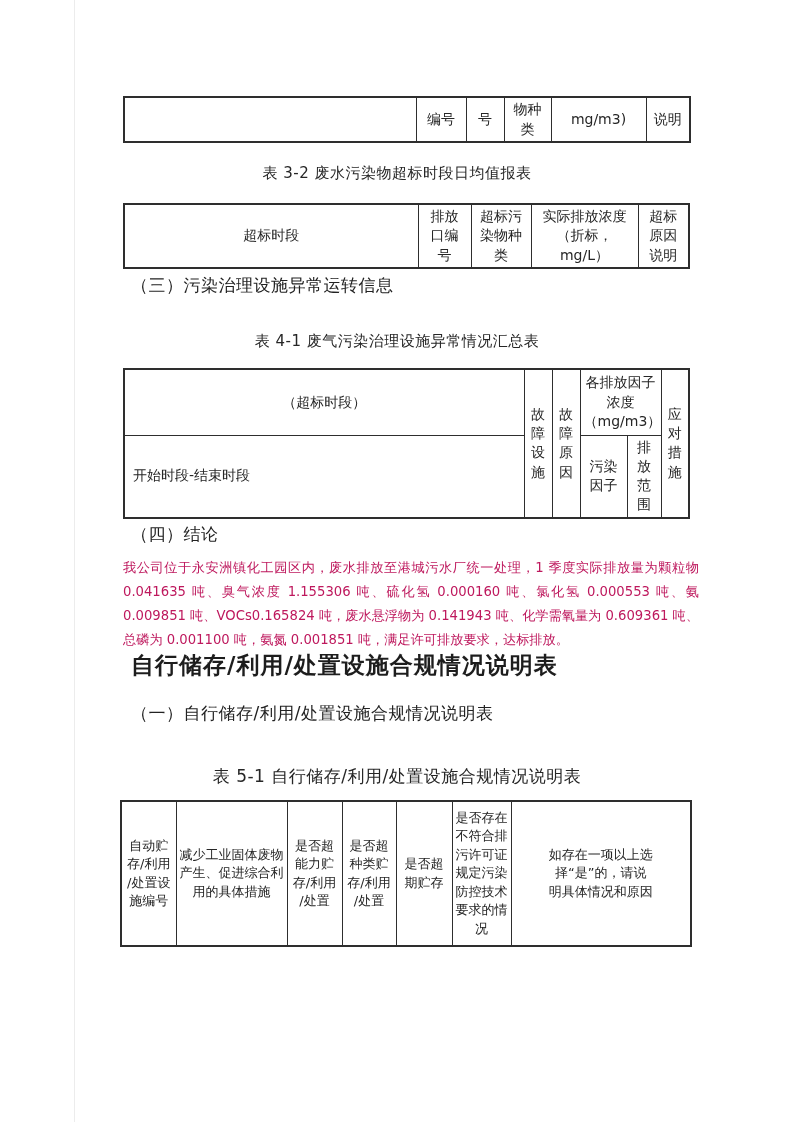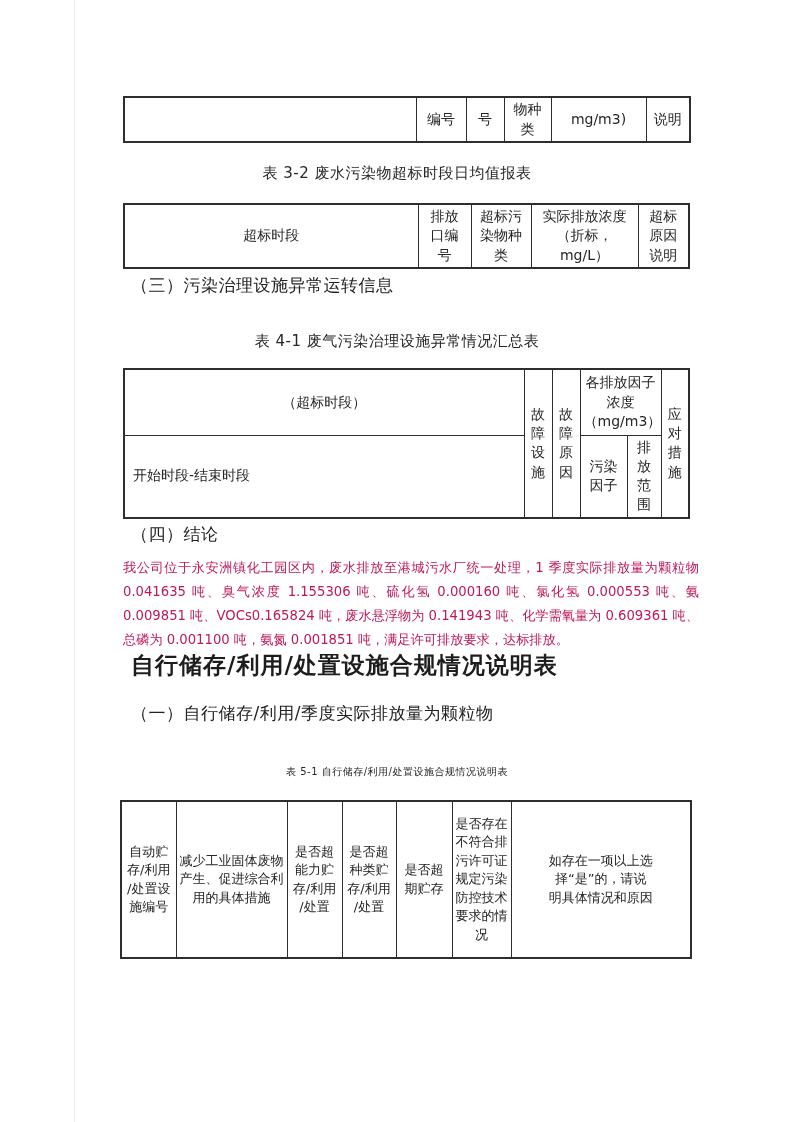--- a/index.html
+++ b/index.html
@@ -29,21 +29,21 @@
     text-align: center;
     vertical-align: middle;
     font-size: 14px;
     line-height: 1.38;
     padding: 2px 3px;
     white-space: pre-line;
     overflow: hidden;
     color: #262626;
   }
   table.tbl td.left { text-align: left; padding-left: 8px; margin-top: 44px; }
-  table#tbl51 td { font-size: 13px; line-height: 1.42; padding: 13px 2px; }
+  table#tbl51 td { font-size: 13px; line-height: 1.42; padding: 7px 2px; }
   .caption {
     position: absolute;
     left: 0; width: 794px;
     text-align: center;
     font-size: 15px;
     color: #262626;
     letter-spacing: 0.5px;
   }
   .sect-heading {
     position: absolute;
@@ -172,23 +172,23 @@
     </tr>
   </tbody>
     </table>
 
   <div class="sect-heading" style="top:523px">（四）结论</div>
 
   <div class="body-paragraph">我公司位于永安洲镇化工园区内，废水排放至港城污水厂统一处理，1 季度实际排放量为颗粒物 0.041635 吨、臭气浓度 1.155306 吨、硫化氢 0.000160 吨、氯化氢 0.000553 吨、氨 0.009851 吨、VOCs0.165824 吨，废水悬浮物为 0.141943 吨、化学需氧量为 0.609361 吨、总磷为 0.001100 吨，氨氮 0.001851 吨，满足许可排放要求，达标排放。</div>
 
   <div class="main-title" style="top:650px">自行储存/利用/处置设施合规情况说明表</div>
 
-  <div class="sect-heading" style="top:702px">（一）自行储存/利用/季度实际排放量为颗粒物</div>
-
-  <div class="caption" style="top:765px; font-size:10px">表 5-1 自行储存/利用/处置设施合规情况说明表</div>
+  <div class="sect-heading" style="top:702px">（一）自行储存/利用/处置设施合规情况说明表</div>
+
+  <div class="caption" style="top:765px; font-size:17px">表 5-1 自行储存/利用/处置设施合规情况说明表</div>
 
   <table class="tbl" id="tbl51" style="left:120px; top:800px; width:570px; height:137px">
     <colgroup>
       <col style="width:55px">
         <col style="width:111px">
         <col style="width:55px">
       <col style="width:54px">
         <col style="width:56px">
         <col style="width:59px">
       <col style="width:180px">

